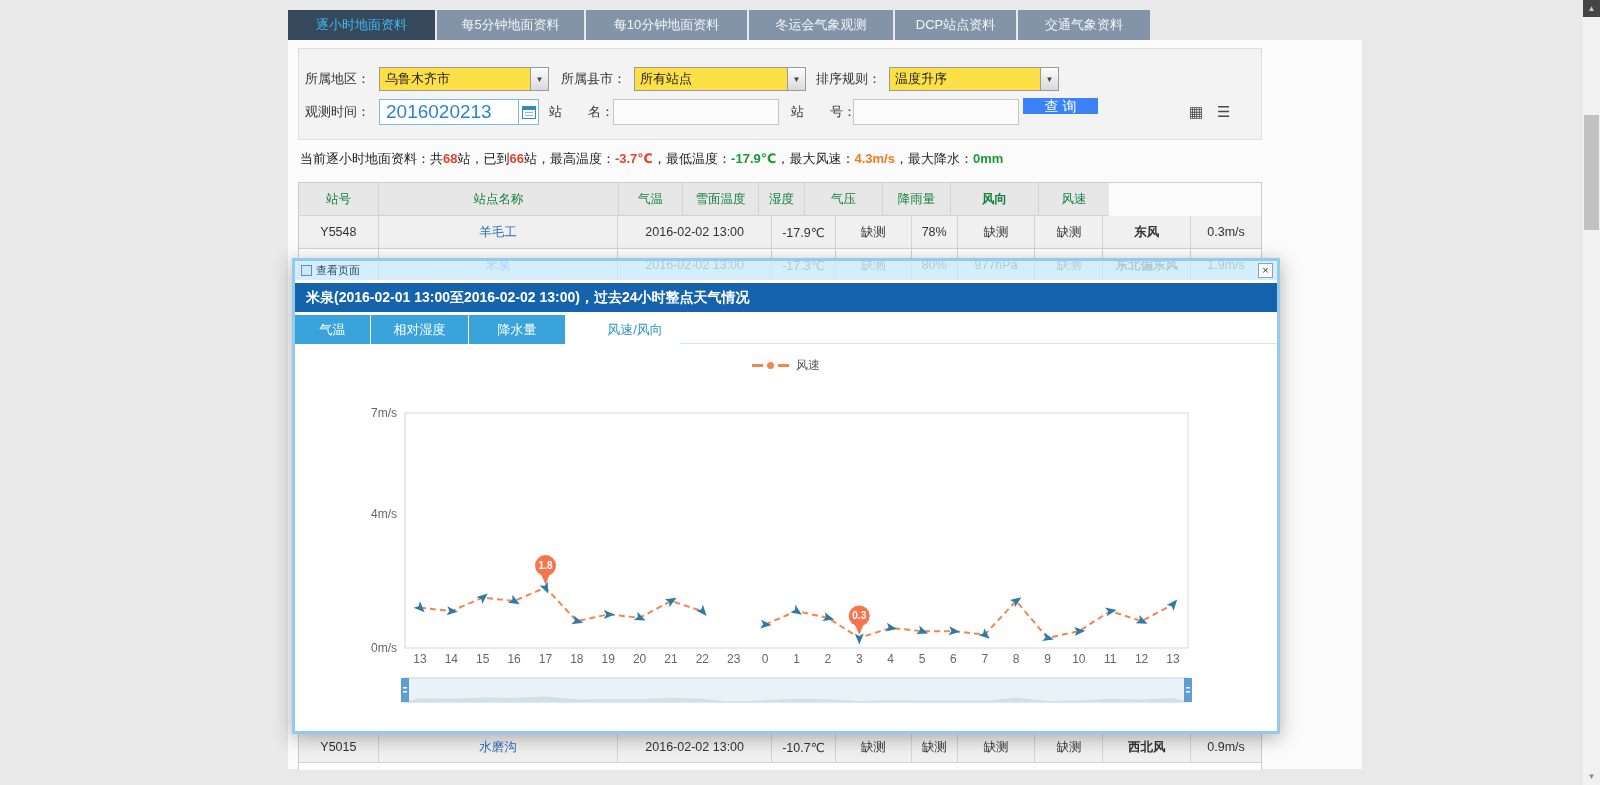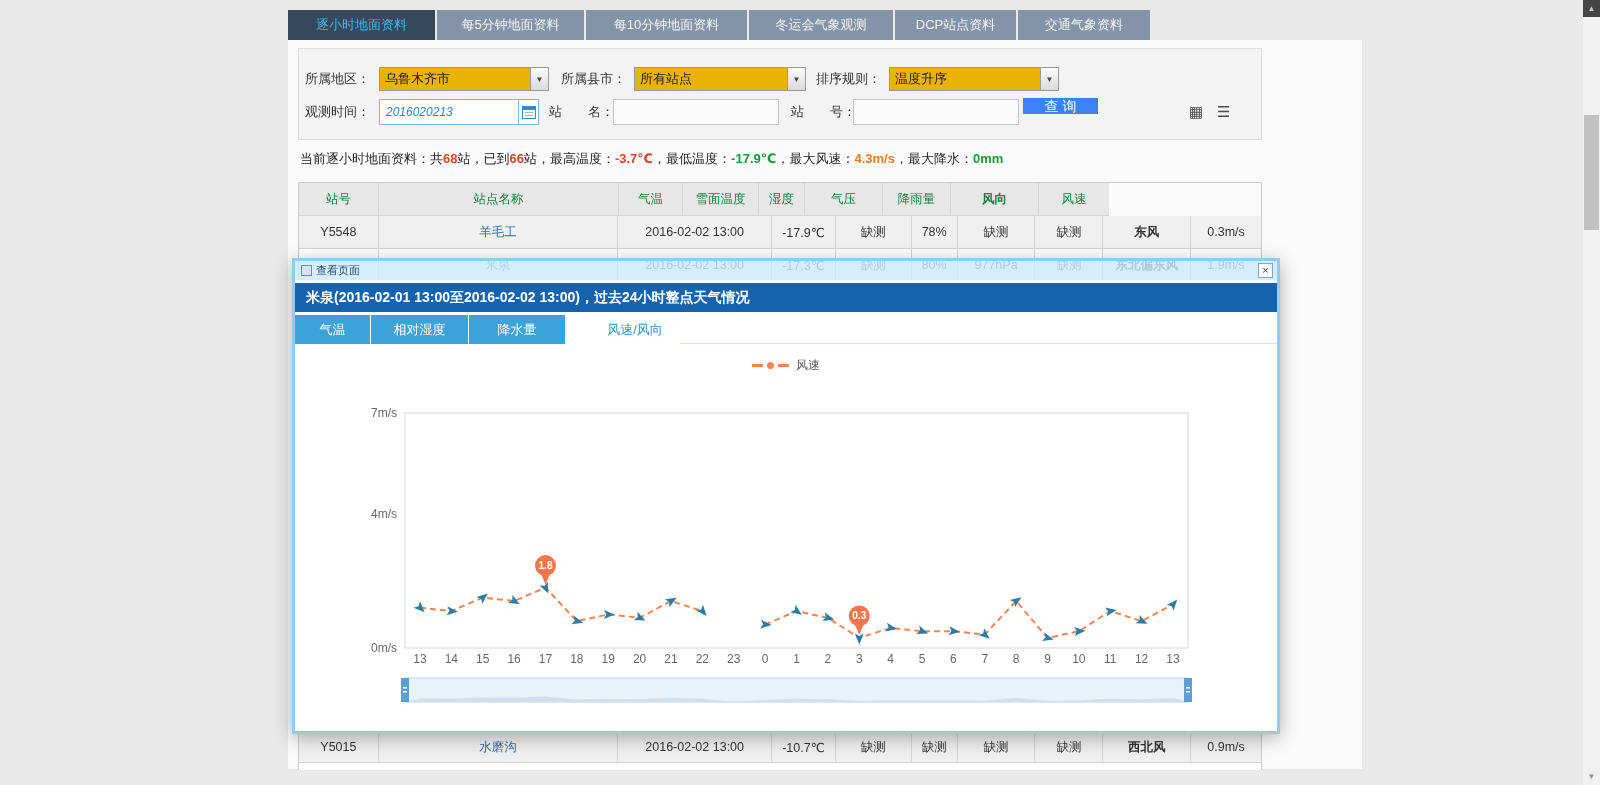--- a/index.html
+++ b/index.html
@@ -12,27 +12,27 @@
   
   #top-tabs { position:absolute; left:288px; top:10px; height:30px; display:flex; }
   .top-tab { height:30px; margin-right:2px; background:#8494a8; color:#f2f4f7; font-size:13px;
              display:flex; align-items:center; justify-content:center; cursor:pointer; }
   .top-tab.active { background:#35485c; color:#41b9f1; }
 
   
   #filter-panel { position:absolute; left:298px; top:48px; width:964px; height:92px;
                   background:#f3f3f3; border:1px solid #dedede; }
   .f-label { position:absolute; font-size:13px; color:#333; line-height:24px; }
-  .select { position:absolute; height:24px; background:#eab308; border:1px solid #9a9a9a; display:flex; }
+  .select { position:absolute; height:24px; background:#fde047; border:1px solid #9a9a9a; display:flex; }
   .select-value { flex:1; font-size:13px; line-height:22px; padding-left:5px; color:#222;
                   white-space:nowrap; overflow:hidden; }
   .select-btn { width:18px; border-left:1px solid #9a9a9a; background:linear-gradient(#fdfdfd,#d9d9d9);
                 display:flex; align-items:center; justify-content:center; font-size:8px; color:#444; }
   .tin { position:absolute; height:26px; background:#fbfbfb; border:1px solid #c6c6c6;
-         font-size:12px; line-height:24px; padding-left:6px;font-style:italic; }
+         font-size:19px; line-height:24px; padding-left:6px; }
   #time-input { border:1px solid #7db9e0; background:#fff; color:#2a85d0; }
   #cal-btn { position:absolute; width:20px; height:26px; display:flex; align-items:center; justify-content:center;
              border:1px solid #7db9e0; border-left:none; background:#fff; cursor:pointer; }
   .cal-glyph { width:14px; height:13px; border:1px solid #2f8cc6; background:#fff; position:relative; }
   .cal-glyph::before { content:""; position:absolute; left:0; top:0; width:100%; height:3px; background:#2f8cc6; }
   .cal-glyph::after { content:""; position:absolute; left:2px; top:5px; width:8px; height:1px;
                       background:#8fb8d4; box-shadow:0 3px 0 #8fb8d4; }
   #query-btn { position:absolute; width:75px; height:16px; background:#3b82f6; color:#fff;
                font-size:14px; border:none; cursor:pointer; }
   .view-icon { position:absolute; font-size:15px; color:#4a4a4a; cursor:pointer; line-height:18px; }

